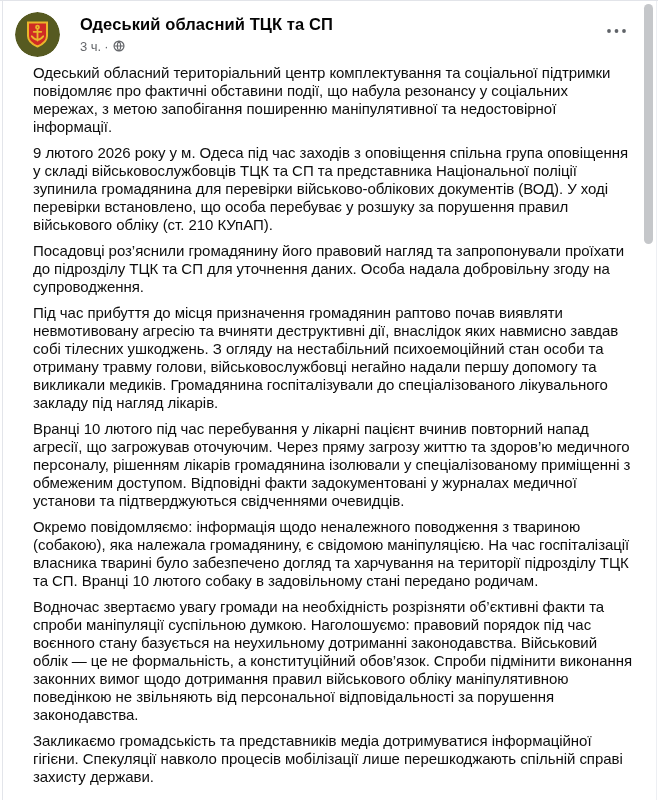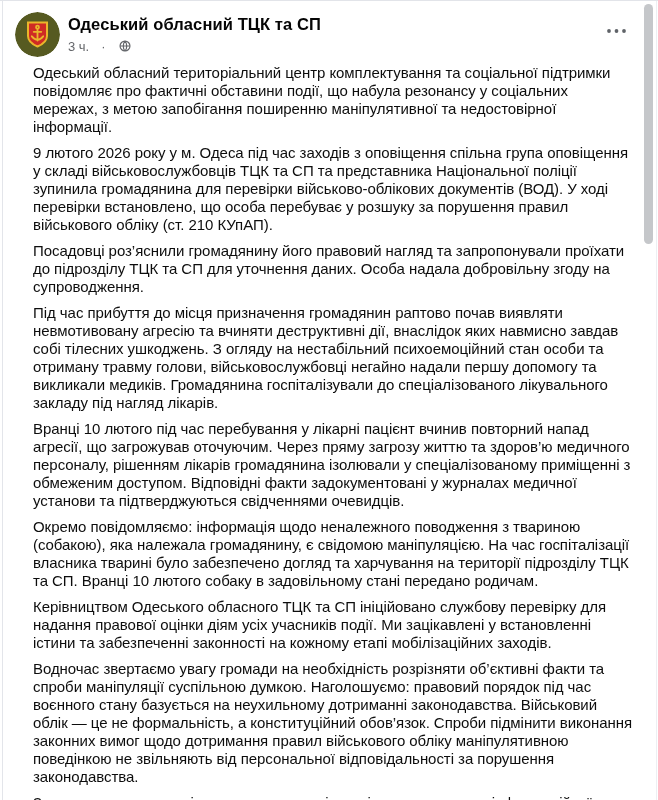--- a/index.html
+++ b/index.html
@@ -34,28 +34,28 @@
     background: #c5c7ca; border-radius: 5px;
   }
   .post-header {
     display: flex; align-items: flex-start;
     padding: 11px 40px 4px 15px;
   }
   .avatar {
     width: 45px; height: 45px; flex: 0 0 45px;
     border-radius: 50%; overflow: hidden; cursor: pointer;
   }
-  .header-text { margin-left: 8px; padding-top: 3px; }
+  .header-text { margin-left: 20px; padding-top: 3px; }
   .page-name {
     font-size: 16.5px; font-weight: bold; color: #050505;
     letter-spacing: 0.1px; cursor: pointer; line-height: 1.2;
   }
   .meta {
     margin-top: 4px; font-size: 13px; color: #65676b;
-    display: flex; align-items: center; gap: 12px;
+    display: flex; align-items: center; gap: 3px;
   }
   .meta .timestamp { cursor: pointer; }
   .globe { display: inline-flex; margin-left: 1px; }
   .more-btn {
     position: absolute; top: 22px; right: 26px;
     background: none; border: none; padding: 5px; cursor: pointer;
     line-height: 0;
   }
   .post-body { padding: 3px 25px 0 33px; }
   .post-body p {
@@ -117,18 +117,17 @@
     </button>
   </header>
 
   <div class="post-body">
       <p>Одеський обласний територіальний центр комплектування та соціальної підтримки повідомляє про фактичні обставини події, що набула резонансу у соціальних мережах, з метою запобігання поширенню маніпулятивної та недостовірної інформації.</p>
       <p>9 лютого 2026 року у м. Одеса під час заходів з оповіщення спільна група оповіщення у складі військовослужбовців ТЦК та СП та представника Національної поліції зупинила громадянина для перевірки військово-облікових документів (ВОД). У ході перевірки встановлено, що особа перебуває у розшуку за порушення правил військового обліку (ст. 210 КУпАП).</p>
       <p>Посадовці роз’яснили громадянину його правовий нагляд та запропонували проїхати до підрозділу ТЦК та СП для уточнення даних. Особа надала добровільну згоду на супроводження.</p>
       <p>Під час прибуття до місця призначення громадянин раптово почав виявляти невмотивовану агресію та вчиняти деструктивні дії, внаслідок яких навмисно завдав собі тілесних ушкоджень. З огляду на нестабільний психоемоційний стан особи та отриману травму голови, військовослужбовці негайно надали першу допомогу та викликали медиків. Громадянина госпіталізували до спеціалізованого лікувального закладу під нагляд лікарів.</p>
       <p>Вранці 10 лютого під час перебування у лікарні пацієнт вчинив повторний напад агресії, що загрожував оточуючим. Через пряму загрозу життю та здоров’ю медичного персоналу, рішенням лікарів громадянина ізолювали у спеціалізованому приміщенні з обмеженим доступом. Відповідні факти задокументовані у журналах медичної установи та підтверджуються свідченнями очевидців.</p>
       <p>Окремо повідомляємо: інформація щодо неналежного поводження з твариною (собакою), яка належала громадянину, є свідомою маніпуляцією. На час госпіталізації власника тварині було забезпечено догляд та харчування на території підрозділу ТЦК та СП. Вранці 10 лютого собаку в задовільному стані передано родичам.</p>
-      <p>Керівництвом Одеського обласного ТЦК та СП ініційовано службову перевірку для надання правової оцінки діям усіх учасників події. Ми зацікавлені у встановленні істини та забезпеченні законності на кожному етапі мобілізаційних заходів.</p>
       <p>Водночас звертаємо увагу громади на необхідність розрізняти об’єктивні факти та спроби маніпуляції суспільною думкою. Наголошуємо: правовий порядок під час воєнного стану базується на неухильному дотриманні законодавства. Військовий облік — це не формальність, а конституційний обов’язок. Спроби підмінити виконання законних вимог щодо дотримання правил військового обліку маніпулятивною поведінкою не звільняють від персональної відповідальності за порушення законодавства.</p>
       <p>Закликаємо громадськість та представників медіа дотримуватися інформаційної гігієни. Спекуляції навколо процесів мобілізації лише перешкоджають спільній справі захисту держави.</p>
     </div>
 
 </div>
 
 </body></html>

